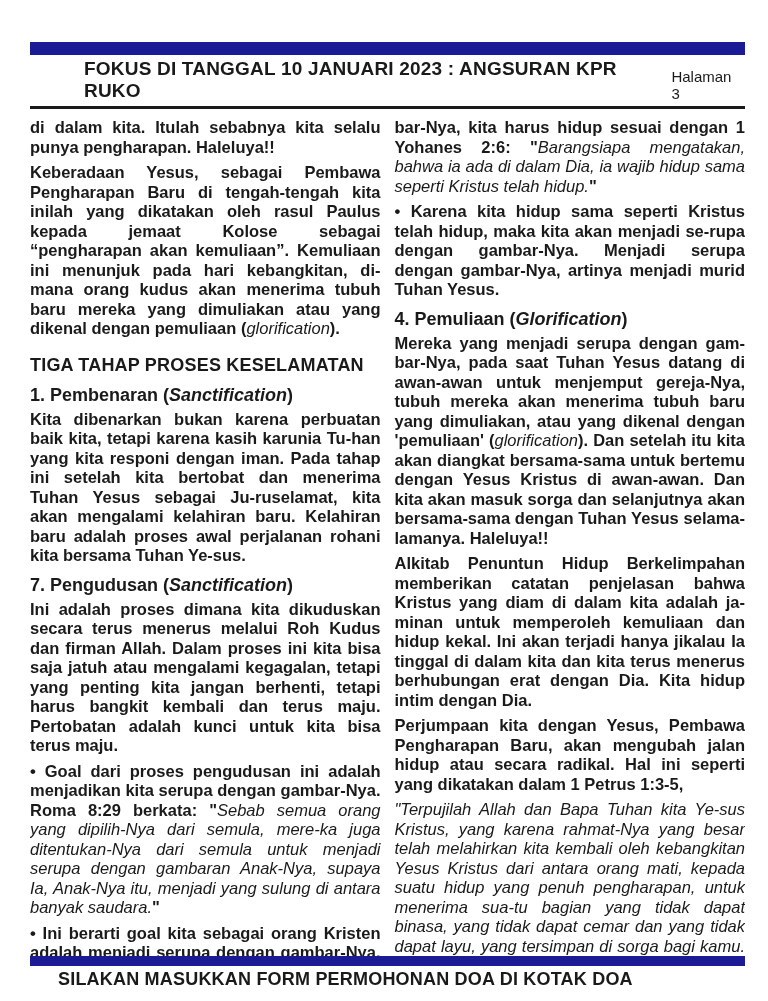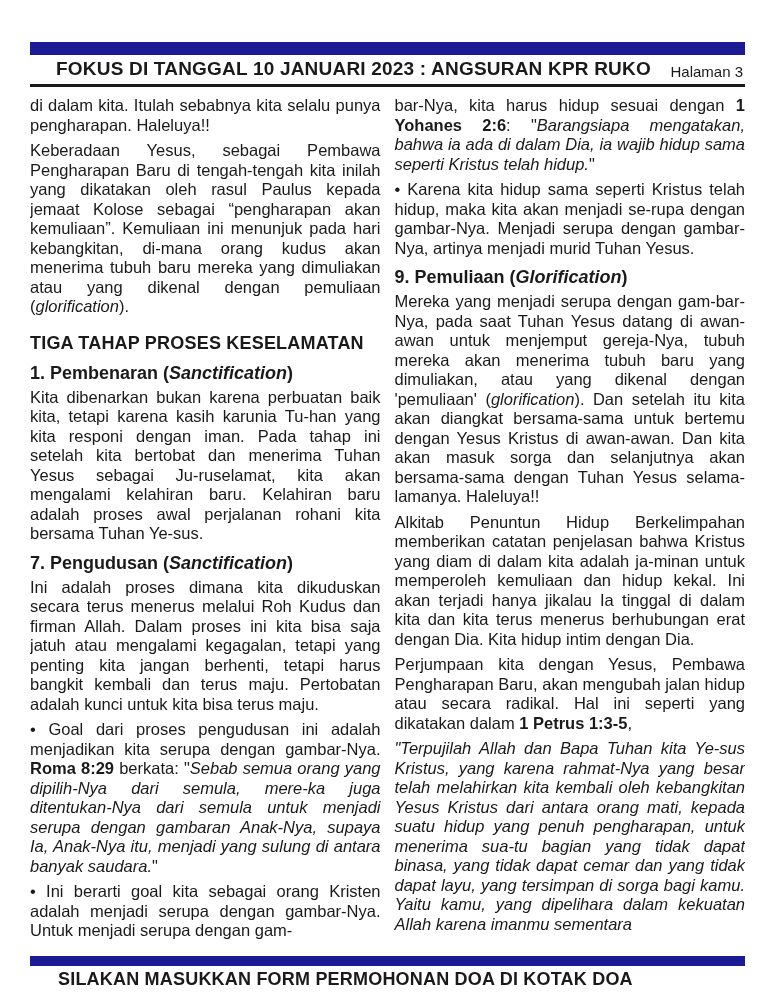--- a/index.html
+++ b/index.html
@@ -15,21 +15,21 @@
     padding: 42px 23px 0 30px;
   }
   .bar { height: 13px; background: #1b1b96; }
   .footer-bar { height: 10px; }
   .header-row {
     display: flex;
     justify-content: space-between;
     align-items: flex-end;
     padding: 3px 2px 4px 26px;
   }
-  .title { font-size: 19px; font-weight: bold; letter-spacing: 0.2px; }
+  .title { font-size: 19px; font-weight: bold; letter-spacing: 0.2px; margin-left: 28px; }
   .page-num { font-size: 15px; }
   .rule { height: 3px; background: #1a1a1a; }
   .columns {
     display: flex;
     gap: 14px;
     margin-top: 9px;
     height: 843px;
     overflow: hidden;
   }
   .col { flex: 1; font-size: 16.5px; line-height: 19.5px; }
@@ -40,21 +40,21 @@
     font-weight: bold;
     margin: 16px 0 8px 0;
     letter-spacing: 0.2px;
   }
   .col h3.subheading {
     font-size: 18px;
     line-height: 20px;
     font-weight: bold;
     margin: 9px 0 5px 0;
   }
-  .s-n { font-weight: normal; font-style: normal; }
+  .s-n { font-weight: bold; font-style: normal; }
   .s-b { font-weight: bold; }
   .s-i { font-style: italic; }
   .s-bi { font-weight: bold; font-style: italic; }
   footer {
     position: absolute;
     left: 30px;
     right: 23px;
     top: 944px;
     margin-top: 12px;
   }
@@ -87,21 +87,21 @@
         <h3 class="subheading"><span class="s-b">1. Pembenaran (</span><span class="s-bi">Sanctification</span><span class="s-b">)</span></h3>
         <p class="paragraph"><span class="s-n">Kita dibenarkan bukan karena perbuatan baik kita, tetapi karena kasih karunia Tu-han yang kita responi dengan iman. Pada tahap ini setelah kita bertobat dan menerima Tuhan Yesus sebagai Ju-ruselamat, kita akan mengalami kelahiran baru. Kelahiran baru adalah proses awal perjalanan rohani kita bersama Tuhan Ye-sus.</span></p>
         <h3 class="subheading"><span class="s-b">7. Pengudusan (</span><span class="s-bi">Sanctification</span><span class="s-b">)</span></h3>
         <p class="paragraph"><span class="s-n">Ini adalah proses dimana kita dikuduskan secara terus menerus melalui Roh Kudus dan firman Allah. Dalam proses ini kita bisa saja jatuh atau mengalami kegagalan, tetapi yang penting kita jangan berhenti, tetapi harus bangkit kembali dan terus maju. Pertobatan adalah kunci untuk kita bisa terus maju.</span></p>
         <p class="paragraph"><span class="s-n">• Goal dari proses pengudusan ini adalah menjadikan kita serupa dengan gambar-Nya. </span><span class="s-b">Roma 8:29</span><span class="s-n"> berkata:  "</span><span class="s-i">Sebab semua orang yang dipilih-Nya dari semula, mere-ka juga ditentukan-Nya dari semula untuk menjadi serupa dengan gambaran Anak-Nya, supaya Ia, Anak-Nya itu, menjadi yang sulung di antara banyak saudara.</span><span class="s-n">"</span></p>
         <p class="paragraph"><span class="s-n">• Ini berarti goal kita sebagai orang Kristen adalah menjadi serupa dengan gambar-Nya. Untuk menjadi serupa dengan gam-</span></p>
       </section>
     <section class="col">
         <p class="paragraph"><span class="s-n">bar-Nya, kita harus hidup  sesuai dengan </span><span class="s-b">1 Yohanes 2:6</span><span class="s-n">:  "</span><span class="s-i">Barangsiapa mengatakan, bahwa ia ada di dalam Dia, ia wajib hidup sama seperti Kristus telah hidup.</span><span class="s-n">"</span></p>
         <p class="paragraph"><span class="s-n">• Karena kita hidup sama seperti Kristus telah hidup, maka kita akan menjadi se-rupa dengan gambar-Nya. Menjadi serupa dengan gambar-Nya, artinya menjadi murid Tuhan Yesus.</span></p>
-        <h3 class="subheading"><span class="s-b">9. Pemuliaan (</span><span class="s-bi">Glorification</span><span class="s-b">)</span></h3>
+        <h3 class="subheading"><span class="s-b">4. Pemuliaan (</span><span class="s-bi">Glorification</span><span class="s-b">)</span></h3>
         <p class="paragraph"><span class="s-n">Mereka yang menjadi serupa dengan gam-bar-Nya, pada saat Tuhan Yesus datang di awan-awan untuk menjemput gereja-Nya, tubuh mereka akan menerima tubuh baru yang dimuliakan, atau yang dikenal dengan 'pemuliaan' (</span><span class="s-i">glorification</span><span class="s-n">).  Dan setelah itu kita akan diangkat bersama-sama untuk bertemu dengan Yesus Kristus di awan-awan. Dan kita akan masuk sorga dan selanjutnya akan  bersama-sama dengan Tuhan Yesus selama-lamanya. Haleluya!!</span></p>
         <p class="paragraph"><span class="s-n">Alkitab Penuntun Hidup Berkelimpahan memberikan catatan penjelasan bahwa Kristus yang diam di dalam kita adalah ja-minan untuk memperoleh kemuliaan dan hidup kekal. Ini akan terjadi hanya jikalau Ia tinggal di dalam kita dan kita terus menerus berhubungan erat dengan Dia. Kita hidup intim dengan Dia.</span></p>
         <p class="paragraph"><span class="s-n">Perjumpaan kita dengan Yesus, Pembawa Pengharapan Baru, akan mengubah jalan hidup atau secara radikal. Hal ini seperti yang dikatakan dalam </span><span class="s-b">1 Petrus 1:3-5</span><span class="s-n">,</span></p>
         <p class="paragraph"><span class="s-i">"Terpujilah Allah dan Bapa Tuhan kita Ye-sus Kristus, yang karena rahmat-Nya yang besar telah melahirkan kita kembali oleh kebangkitan Yesus Kristus dari antara orang mati, kepada suatu hidup yang penuh pengharapan, untuk menerima sua-tu bagian yang tidak dapat binasa, yang tidak dapat cemar dan yang tidak dapat layu, yang tersimpan di sorga bagi kamu. Yaitu kamu, yang dipelihara dalam kekuatan Allah karena imanmu sementara</span></p>
       </section>
   </main>
 
   <footer>
     <div class="bar footer-bar" style="background: rgb(27, 27, 150);"></div>
     <div class="footer-text">SILAKAN MASUKKAN FORM PERMOHONAN DOA DI KOTAK DOA</div>

